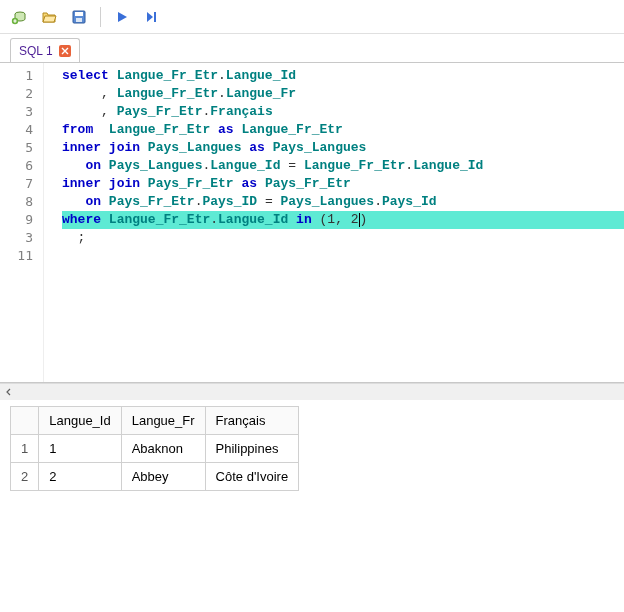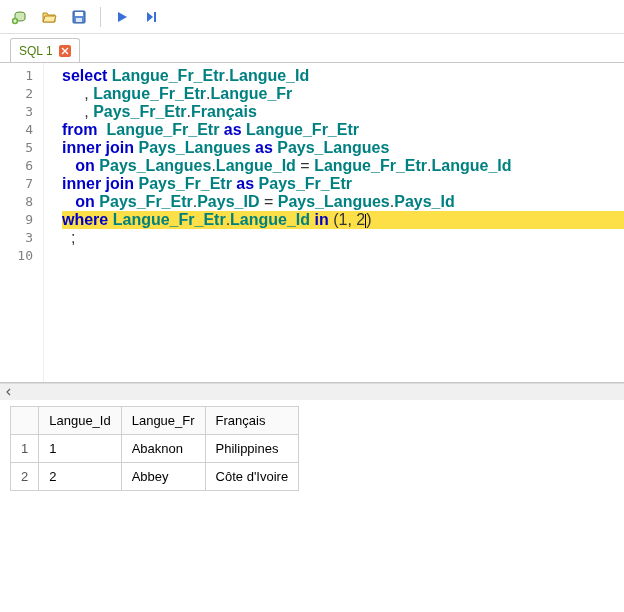--- a/index.html
+++ b/index.html
@@ -3,31 +3,31 @@
 <meta charset="utf-8">
 <style>
 * { box-sizing: border-box; margin: 0; padding: 0; }
 body { font-family: "Segoe UI", Tahoma, sans-serif; font-size: 12px; background: #fff; width: 624px; height: 612px; overflow: hidden; }
 
 .toolbar { height: 34px; border-bottom: 1px solid #e0e0e0; display: flex; align-items: center; padding: 0 6px; gap: 4px; }
 .tb-btn { width: 26px; height: 26px; display: flex; align-items: center; justify-content: center; border-radius: 2px; }
 .tb-sep { width: 1px; height: 20px; background: #d0d0d0; margin: 0 4px; }
 
 .tabbar { height: 28px; display: flex; align-items: flex-end; padding: 8px 0 0 10px; }
-.tab { height: 24px; border: 1px solid #c8c8c8; border-bottom: none; border-radius: 3px 3px 0 0; background: #fff; display: flex; align-items: center; padding: 0 8px; gap: 6px; font-size: 12px; color: #4d7c0f; }
+.tab { height: 24px; border: 1px solid #c8c8c8; border-bottom: none; border-radius: 3px 3px 0 0; background: #fff; display: flex; align-items: center; padding: 0 8px; gap: 6px; font-size: 12px; color: #4c1d95; }
 .tab-close { width: 12px; height: 12px; background: #e8633a; border-radius: 2px; display: flex; align-items: center; justify-content: center; }
 .tab-close svg { width: 8px; height: 8px; }
 
 .editor-wrap { border-top: 1px solid #c8c8c8; position: relative; }
 .editor { display: flex; height: 320px; border-bottom: 1px solid #c8c8c8; position: relative; }
 .gutter { width: 44px; background: #fff; border-right: 1px solid #eee; padding-top: 4px; }
 .gutter .ln { height: 18px; line-height: 18px; text-align: right; padding-right: 10px; color: #808080; font-family: Consolas, monospace; font-size: 13px; }
-.code { flex: 1; padding: 4px 0 0 18px; font-family: Liberation Sans, sans-serif; font-size: 16px; line-height: 18px; white-space: pre; color: #333; background: #fff; }
+.code { flex: 1; padding: 4px 0 0 18px; font-family: Liberation Mono, monospace; font-size: 13px; line-height: 18px; white-space: pre; color: #333; background: #fff; }
 .code .line { height: 18px; }
-.code .hl { background: #fde047; display:inline-block; width:100%; }
+.code .hl { background: #5eead4; display:inline-block; width:100%; }
 .kw { color: #0000c8; font-weight: bold; }
 .id { color: #008080; font-weight: bold; }
 .num { color: #333; }
 .pn { color: #333; }
 .op { color: #333; }
 .caret { display: inline-block; width: 1px; height: 14px; background: #000; vertical-align: middle; }
 
 .scroll-h { height: 17px; background: #f0f0f0; border-top: 1px solid #dcdcdc; display: flex; align-items: center; }
 .scroll-arrow { width: 17px; height: 17px; display:flex; align-items:center; justify-content:center; color:#606060; }
 
@@ -93,21 +93,21 @@
         <div class="ln">1</div>
         <div class="ln">2</div>
         <div class="ln">3</div>
         <div class="ln">4</div>
         <div class="ln">5</div>
         <div class="ln">6</div>
         <div class="ln">7</div>
         <div class="ln">8</div>
         <div class="ln">9</div>
         <div class="ln">3</div>
-        <div class="ln">10</div>
+        <div class="ln">11</div>
       </div>
     <div class="code" id="code"><div class="line"><span class="kw">select</span> <span class="id">Langue_Fr_Etr</span><span class="pn">.</span><span class="id">Langue_Id</span></div><div class="line">     <span class="pn">,</span> <span class="id">Langue_Fr_Etr</span><span class="pn">.</span><span class="id">Langue_Fr</span></div><div class="line">     <span class="pn">,</span> <span class="id">Pays_Fr_Etr</span><span class="pn">.</span><span class="id">Français</span></div><div class="line"><span class="kw">from</span>  <span class="id">Langue_Fr_Etr</span> <span class="kw">as</span> <span class="id">Langue_Fr_Etr</span></div><div class="line"><span class="kw">inner</span> <span class="kw">join</span> <span class="id">Pays_Langues</span> <span class="kw">as</span> <span class="id">Pays_Langues</span></div><div class="line">   <span class="kw">on</span> <span class="id">Pays_Langues</span><span class="pn">.</span><span class="id">Langue_Id</span> <span class="op">=</span> <span class="id">Langue_Fr_Etr</span><span class="pn">.</span><span class="id">Langue_Id</span></div><div class="line"><span class="kw">inner</span> <span class="kw">join</span> <span class="id">Pays_Fr_Etr</span> <span class="kw">as</span> <span class="id">Pays_Fr_Etr</span></div><div class="line">   <span class="kw">on</span> <span class="id">Pays_Fr_Etr</span><span class="pn">.</span><span class="id">Pays_ID</span> <span class="op">=</span> <span class="id">Pays_Langues</span><span class="pn">.</span><span class="id">Pays_Id</span></div><div class="line hl"><span class="kw">where</span> <span class="id">Langue_Fr_Etr</span><span class="pn">.</span><span class="id">Langue_Id</span> <span class="kw">in</span> <span class="pn">(</span><span class="num">1</span><span class="pn">,</span> <span class="num">2</span><span class="caret"></span><span class="pn">)</span></div><div class="line">  <span class="pn">;</span></div><div class="line"></div></div>
   </div>
   <div class="scroll-h">
     <div class="scroll-arrow">
       <svg width="8" height="8" viewBox="0 0 8 8">
           <path d="M5 1L2 4l3 3" stroke="#606060" fill="none" stroke-width="1.2"></path>
         </svg>
     </div>
   </div>

